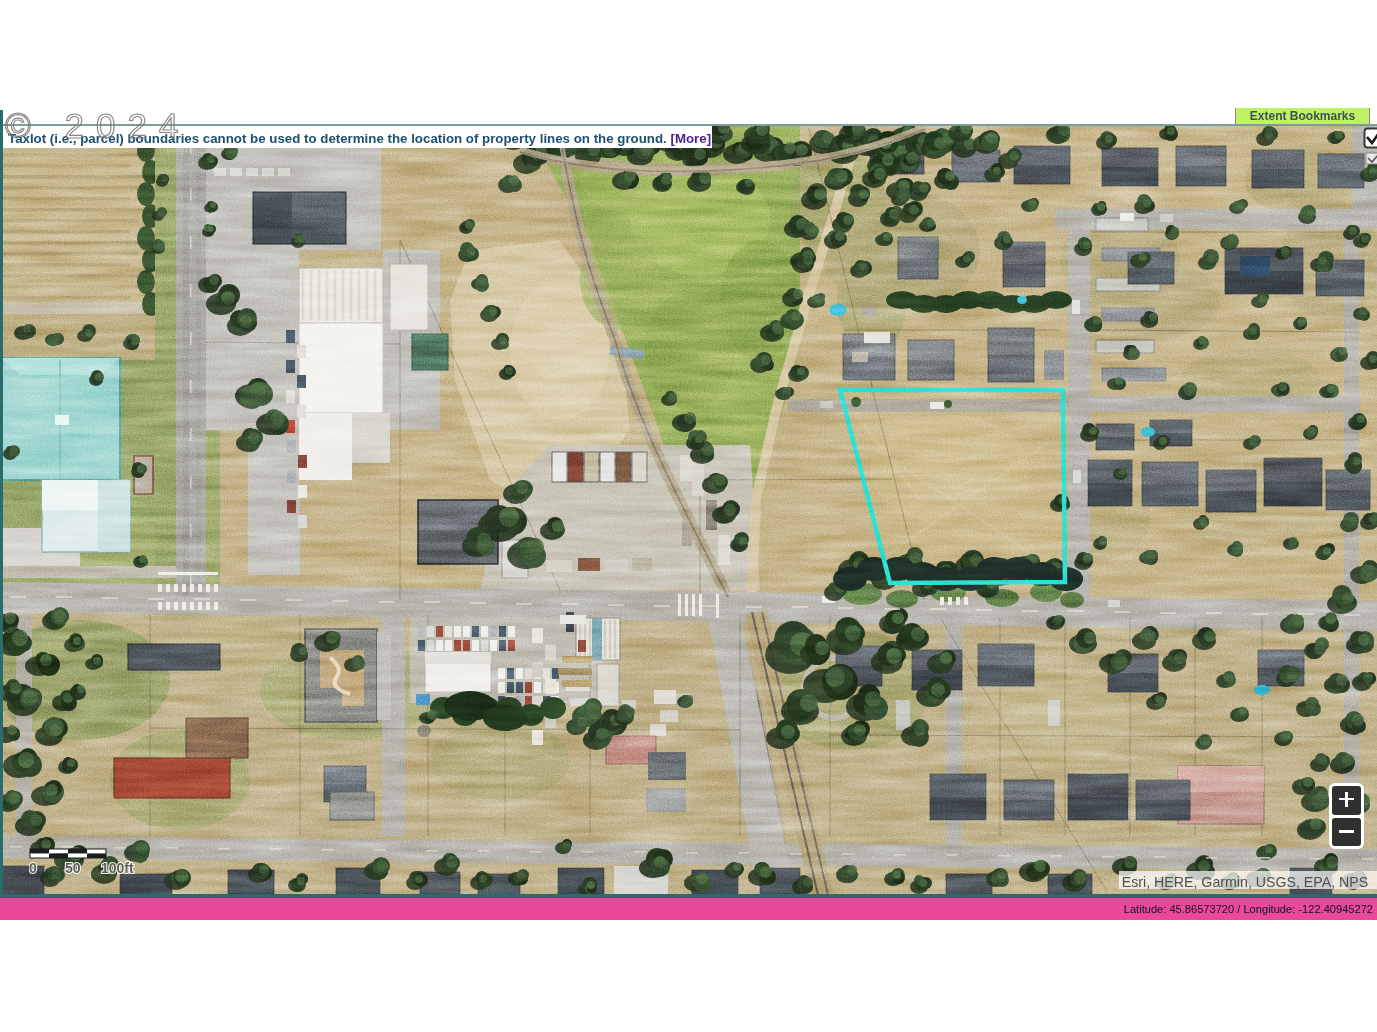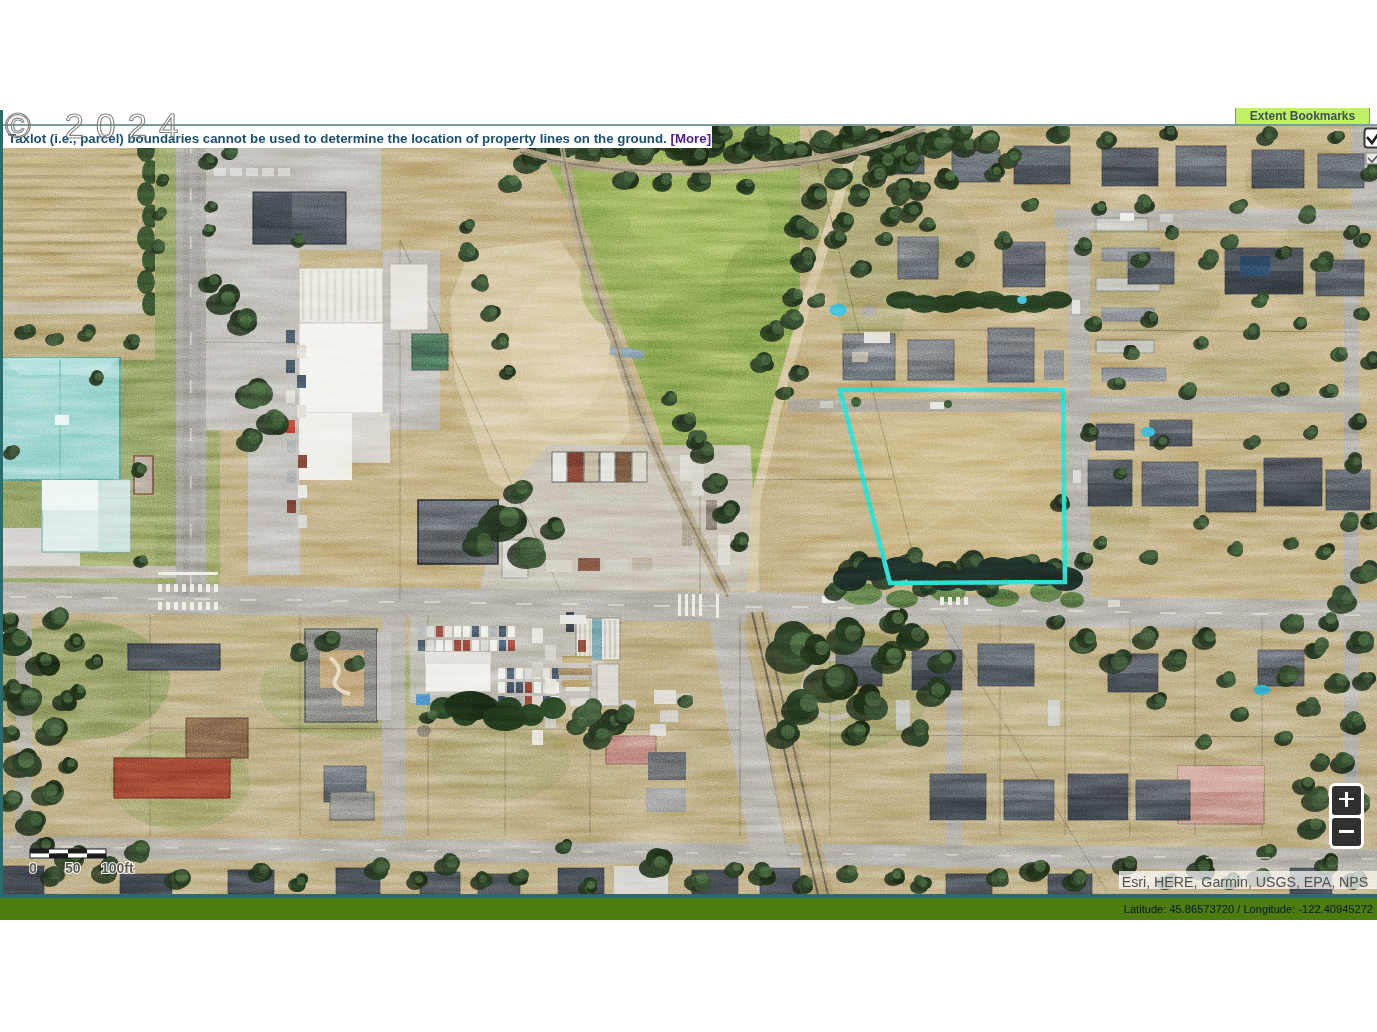--- a/index.html
+++ b/index.html
@@ -2886,14 +2886,14 @@
     </g>
     <g font-family="Liberation Sans, sans-serif" font-size="14" font-weight="bold" fill="#5c5c54" stroke="#ffffff" stroke-width="2" paint-order="stroke" opacity="0.95">
       <text x="0" y="25">0</text>
         <text x="36" y="25">50</text>
         <text x="72" y="25">100ft</text>
     </g>
   </svg>
 
   <div class="abs" style="left:1119px;top:871px;width:258px;height:18px;background:rgba(255,255,255,0.72);font-size:14.2px;color:#505050;text-align:center;padding-right:6px;line-height:22px;white-space:nowrap">Esri, HERE, Garmin, USGS, EPA, NPS</div>
 
-  <div class="abs" style="left:0;top:898px;width:1377px;height:22px;background:#4d7c0f;font-size:11.1px;color:#0a1526;text-align:right;line-height:22px;padding-right:4px">Latitude: 45.86573720 / Longitude: -122.40945272</div>
+  <div class="abs" style="left:0;top:898px;width:1377px;height:22px;background:#ec4899;font-size:11.1px;color:#0a1526;text-align:right;line-height:22px;padding-right:4px">Latitude: 45.86573720 / Longitude: -122.40945272</div>
 </div>
 
 </body></html>

